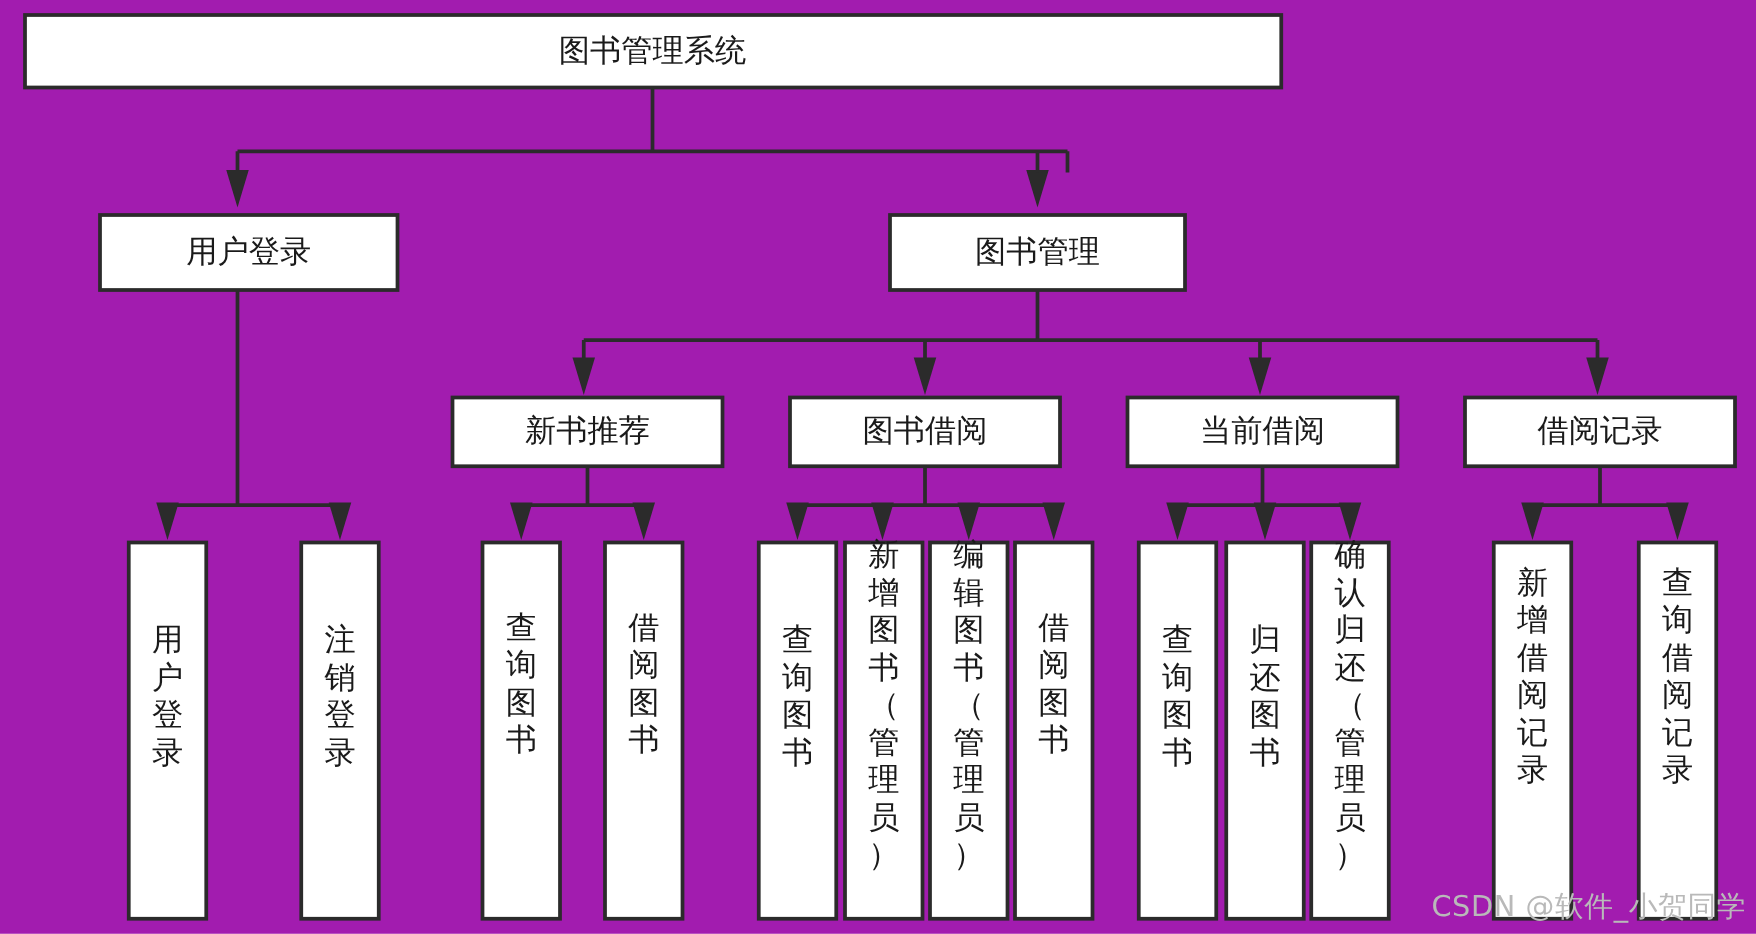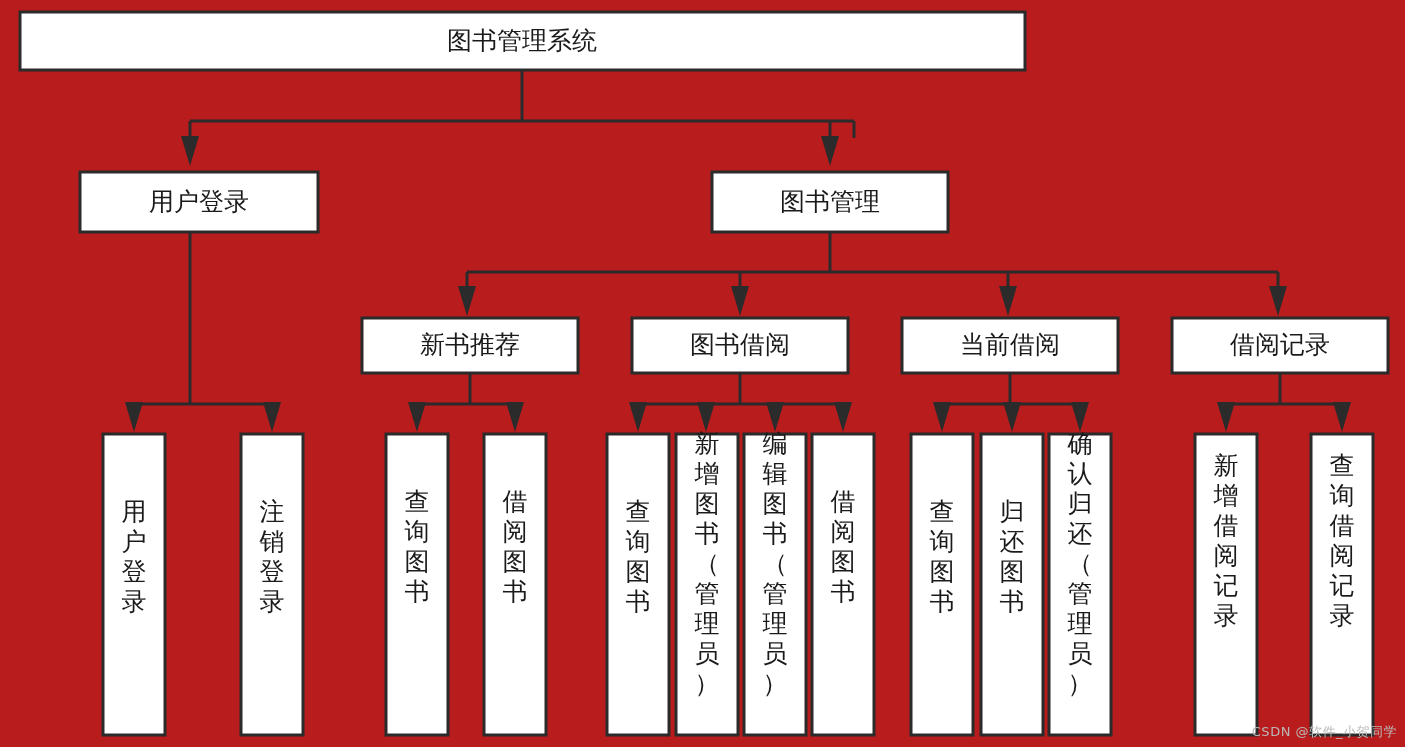--- a/index.html
+++ b/index.html
@@ -11,21 +11,21 @@
   body {
     width: 1405px;
     height: 747px;
     overflow: hidden;
     font-family: "DejaVu Sans", "Liberation Sans", sans-serif;
   }
   #diagram-root {
     position: relative;
     width: 1405px;
     height: 747px;
-    background: #b91c1c;
+    background: #a21caf;
   }
   svg.diagram-canvas {
     position: absolute;
     left: 0;
     top: 0;
     width: 1405px;
     height: 747px;
     display: block;
   }
   .node-rect {
@@ -57,21 +57,21 @@
     text-anchor: middle;
   }
   .node-label-v tspan {
     text-anchor: middle;
   }
   .watermark-text {
     position: absolute;
     right: 8px;
     bottom: 6px;
     font-family: "DejaVu Sans", "Liberation Sans", sans-serif;
-    font-size: 13px;
+    font-size: 23px;
     color: #b9b9b9;
     white-space: nowrap;
     letter-spacing: 0.5px;
     user-select: none;
   }
 </style>
 </head>
 <body>
 
 <div id="diagram-root">

